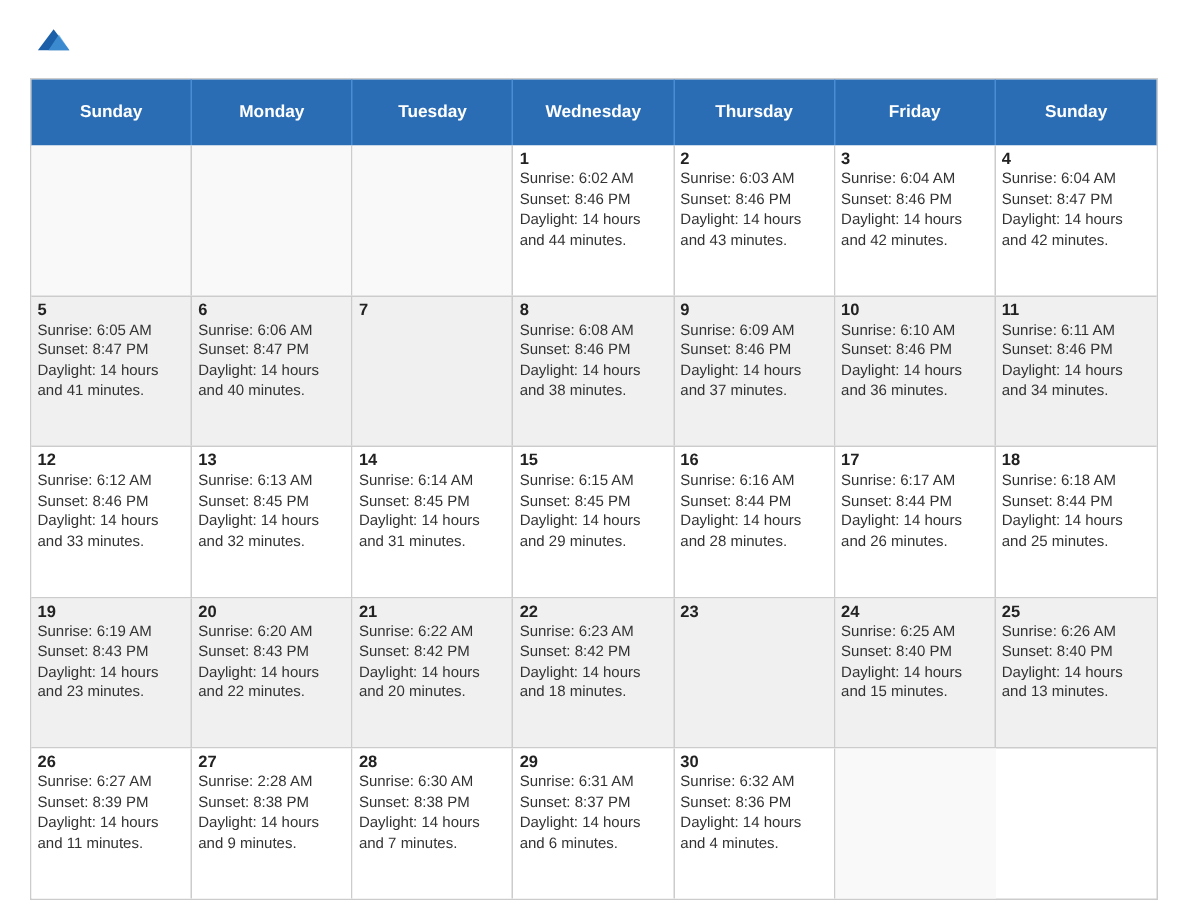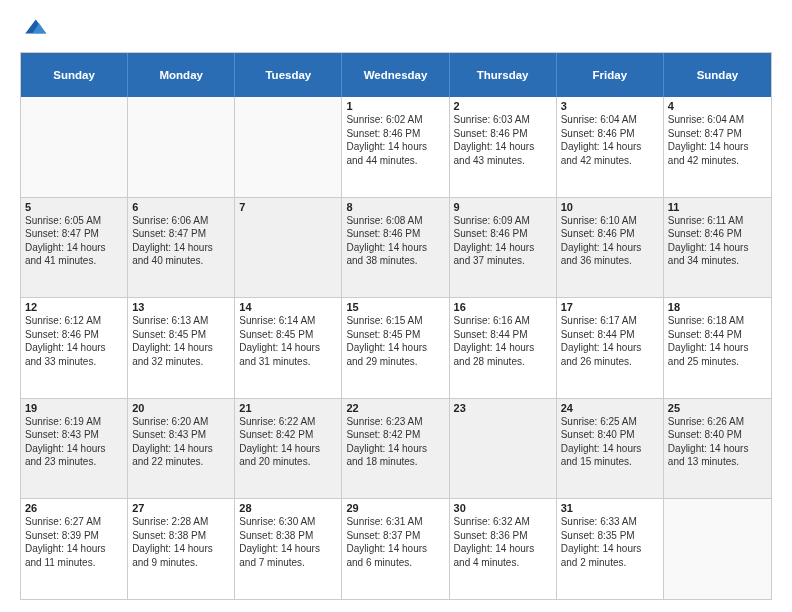--- a/index.html
+++ b/index.html
@@ -356,24 +356,17 @@
 Daylight: 14 hours
 and 6 minutes.</div>
           </div>
           <div class="cal-cell">
             <div class="day-num">30</div>
             <div class="cell-text">Sunrise: 6:32 AM
 Sunset: 8:36 PM
 Daylight: 14 hours
 and 4 minutes.</div>
           </div>
-          <div class="cal-cell">
-            <div class="day-num">31</div>
-            <div class="cell-text">Sunrise: 6:33 AM
-Sunset: 8:35 PM
-Daylight: 14 hours
-and 2 minutes.</div>
-          </div>
           <div class="cal-cell empty"></div>
         </div>
       </div>
   </div>
 </div>
 
 </body></html>

